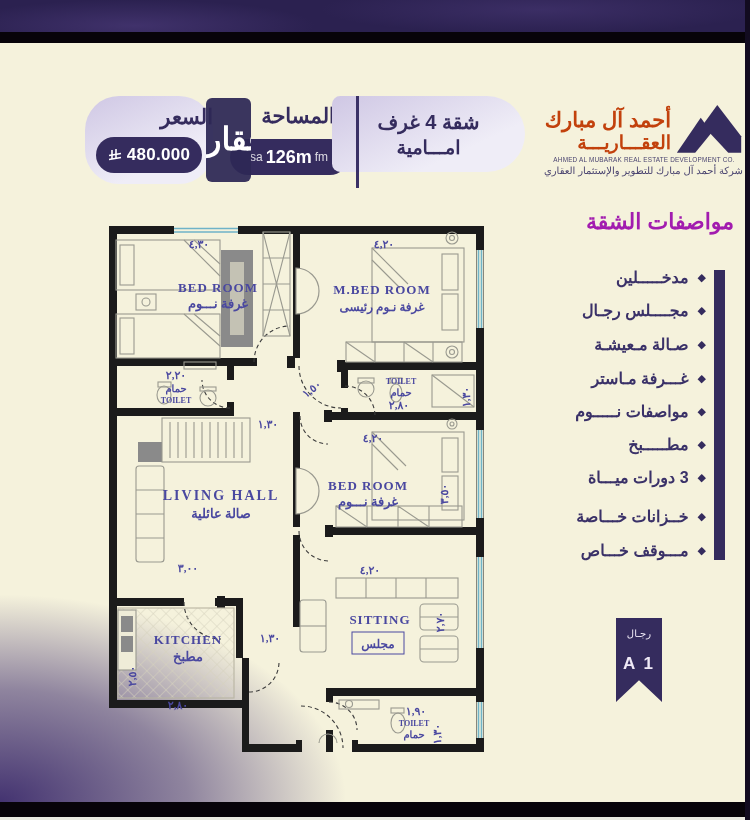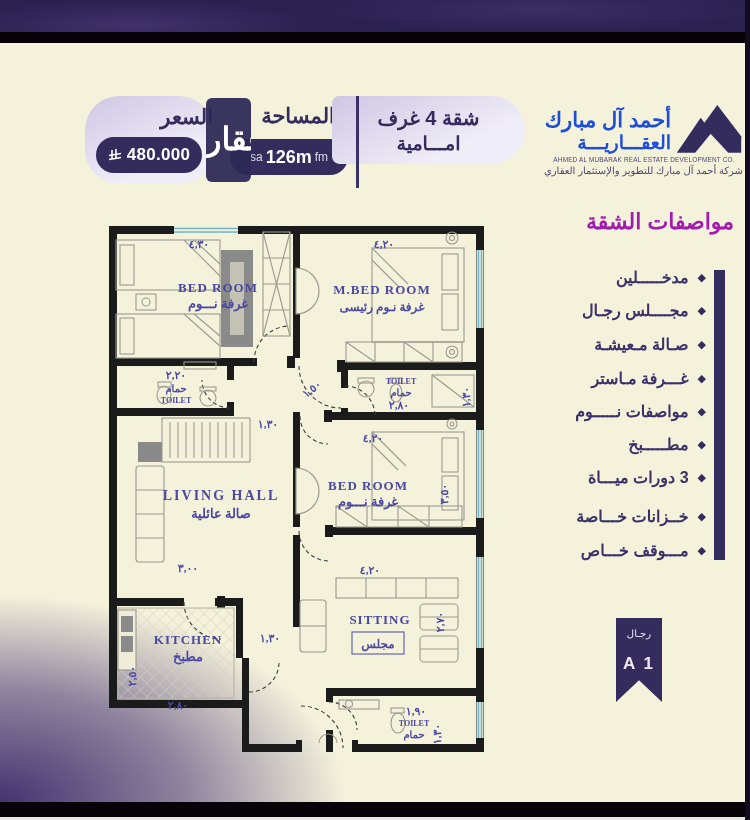--- a/index.html
+++ b/index.html
@@ -24,27 +24,27 @@
   .navy-pill{background:#352c5e;border-radius:19px;height:36px;display:flex;align-items:center;justify-content:center;color:#fff;}
   #price-pill{position:absolute;left:11px;top:41px;width:106px;gap:5px;}
   #price-pill .val{font-size:17px;font-weight:bold;letter-spacing:.3px;}
   #wm-box{left:206px;top:98px;width:45px;height:84px;background:rgba(46,40,86,.94);border-radius:6px;
           color:#fff;font-size:32px;font-weight:bold;text-align:center;line-height:82px;overflow:hidden;z-index:3;}
   #area-label{left:244px;top:104px;width:108px;text-align:center;font-size:21px;font-weight:bold;color:#352c5e;z-index:2;}
   #area-pill{left:230px;top:139px;width:118px;z-index:2;gap:3px;}
   #area-pill .wm{font-size:12px;opacity:.82;}
   #area-pill .val{font-size:18px;font-weight:bold;}
   #sep-line{left:356px;top:96px;width:3px;height:92px;background:#3a3166;z-index:3;}
-  #unit-pill{left:332px;top:96px;width:193px;height:68px;border-radius:10px 46px 46px 10px;z-index:2;
+  #unit-pill{left:332px;top:96px;width:193px;height:76px;border-radius:10px 46px 46px 10px;z-index:2;
              display:flex;flex-direction:column;align-items:center;justify-content:center;}
   #unit-pill .l1{font-size:20px;font-weight:bold;color:#352c5e;}
   #unit-pill .l2{font-size:19px;font-weight:bold;color:#352c5e;margin-top:2px;}
   
   #logo{left:545px;top:92px;width:198px;height:100px;z-index:2;}
-  #logo-name{position:absolute;right:72px;top:16px;text-align:right;color:#1d4ed8;direction:rtl;white-space:nowrap;}
+  #logo-name{position:absolute;right:72px;top:16px;text-align:right;color:#c2410c;direction:rtl;white-space:nowrap;}
   #logo-name .n1{font-size:21px;font-weight:bold;display:block;line-height:24px;}
   #logo-name .n2{font-size:19px;font-weight:bold;display:block;line-height:22px;letter-spacing:1px;}
   #logo-icon{position:absolute;right:0px;top:4px;}
   #logo-en{position:absolute;left:0;top:64px;width:198px;font-size:6.4px;color:#4a4470;
            text-align:center;white-space:nowrap;letter-spacing:.2px;}
   #logo-tag{position:absolute;left:0;top:73px;width:198px;font-size:10px;color:#4a4470;
             text-align:center;direction:rtl;white-space:nowrap;}
   
   #specs-title{left:560px;top:209px;width:200px;text-align:center;font-size:22px;font-weight:bold;color:#a21caf;z-index:2;}
   #specs-bar{left:714px;top:270px;width:11px;height:290px;background:#352c5e;z-index:2;}

